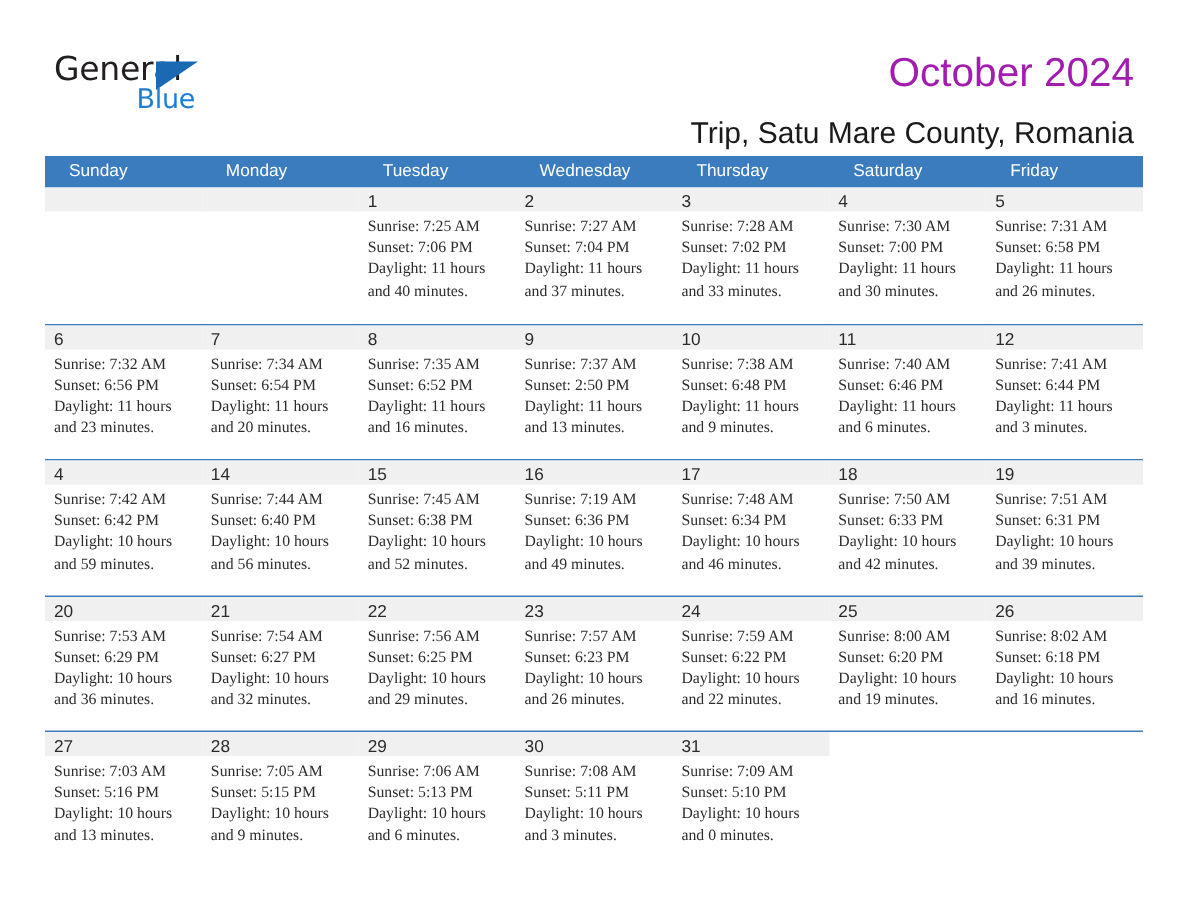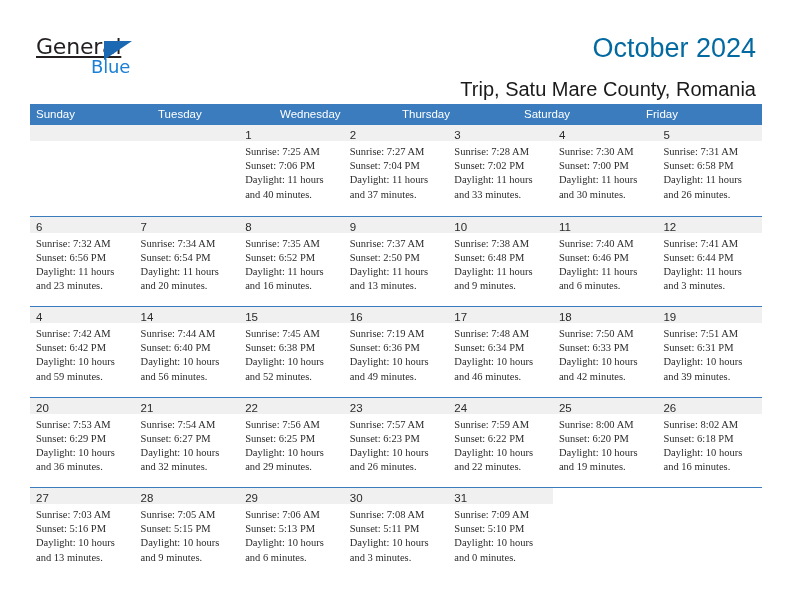--- a/index.html
+++ b/index.html
@@ -37,21 +37,20 @@
     height: 52px;
   }
   .logo-general {
     position: absolute;
     left: 0;
     top: 0;
     font-size: 22px;
     letter-spacing: -0.2px;
     color: #231f20;
     font-family: "DejaVu Sans", sans-serif;
-    text-decoration: underline;
   }
   .logo-tri {
     position: absolute;
     left: 68px;
     top: 7px;
     width: 0;
     height: 0;
     border-left: 28px solid #1b68b3;
     border-bottom: 19px solid transparent;
   }
@@ -62,21 +61,21 @@
     font-size: 18px;
     letter-spacing: -0.2px;
     color: #1b7fd4;
     font-family: "DejaVu Sans", sans-serif;
   }
   .title {
     position: absolute;
     right: 36px;
     top: 33px;
     font-size: 27px;
-    color: #0369a1;
+    color: #a21caf;
     text-align: center;
     white-space: nowrap;
   }
   .subtitle {
     position: absolute;
     right: 36px;
     top: 78px;
     font-size: 20px;
     color: #1a1a1a;
     text-align: right;
@@ -93,21 +92,21 @@
   .dow-row {
     display: flex;
     background: #3a7cbe;
     height: 21px;
   }
   .dow {
     flex: 1 1 0;
     color: #ffffff;
     font-size: 11.5px;
     line-height: 21px;
-    padding-left: 6px;
+    padding-left: 16px;
     box-sizing: border-box;
     white-space: nowrap;
   }
   .week {
     position: relative;
     border-top: 1px solid #3a7cbe;
     height: 90.5px;
     box-sizing: border-box;
   }
   .week:first-of-type {
@@ -165,20 +164,21 @@
       <span class="logo-blue">Blue</span>
     </div>
 
     <div class="title">October 2024</div>
     <div class="subtitle">Trip, Satu Mare County, Romania</div>
   </div>
 
   <div class="calendar">
     <div class="dow-row" id="dow-row">
         <div class="dow">Sunday</div>
+        <div class="dow">Monday</div>
         <div class="dow">Tuesday</div>
         <div class="dow">Wednesday</div>
         <div class="dow">Thursday</div>
         <div class="dow">Saturday</div>
         <div class="dow">Friday</div>
       </div>
     <div id="weeks-container">
         <div class="week">
           <div class="week-inner">
             <div class="cell empty">

